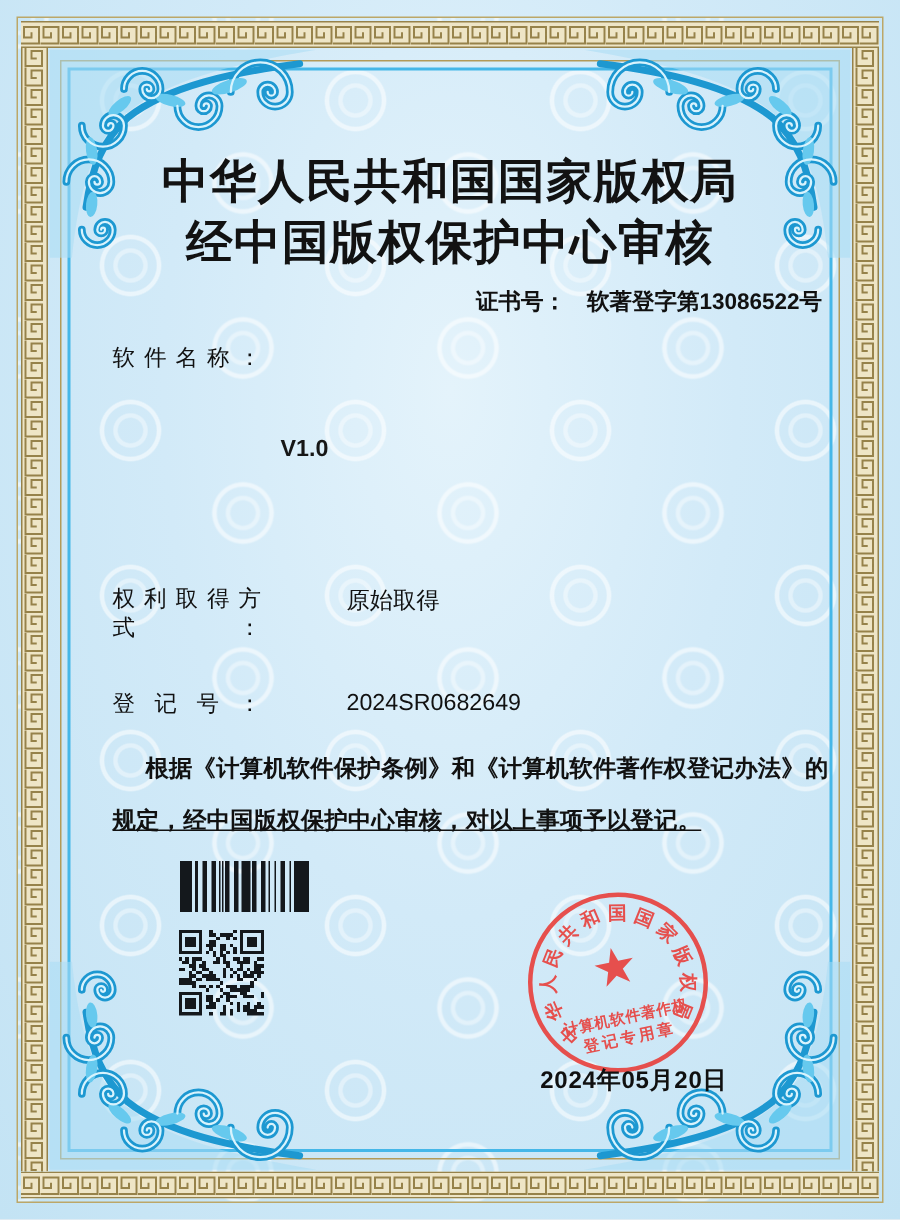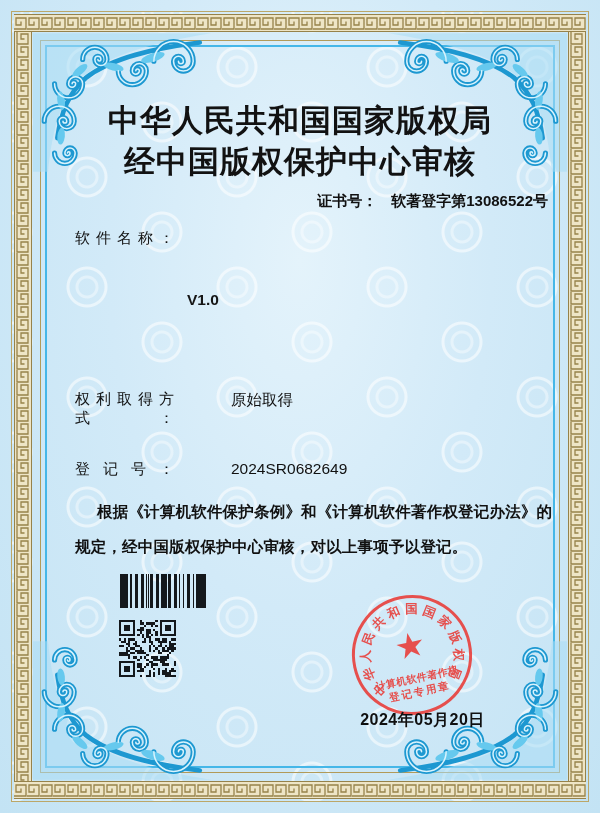--- a/index.html
+++ b/index.html
@@ -42,21 +42,21 @@
   .title.t1{top:100px;}
   .title.t2{top:141px;}
   .certno{position:absolute;right:52px;top:192px;font-size:15px;font-weight:bold;color:#111;}
   .certno .gap{display:inline-block;width:14px;}
   .frow{position:absolute;left:75px;display:flex;font-weight:normal;color:#111;gap:44px;}
   .flabel{width:99px;font-size:15px;text-align:justify;text-align-last:justify;}
   .fvalue{margin-left:13px;font-size:15.5px;white-space:nowrap;}
   .fvalue2{position:absolute;left:187px;top:252px;font-size:15.5px;font-weight:bold;margin-top:39px;}
   .stmt{position:absolute;font-size:15.5px;font-weight:bold;letter-spacing:.2px;color:#111;white-space:nowrap;}
   .stmt.s1{left:97px;top:502px;}
-  .stmt.s2{left:75px;top:537px;}
+  .stmt.s2{left:75px;top:537px;text-decoration:underline;}
   
   .barcode{position:absolute;left:120px;top:574px;width:86px;height:34px;display:flex;align-items:stretch;overflow:hidden;}
   .barcode .b{flex:none;height:100%;}
   .qrcode{position:absolute;left:119px;top:620px;width:57px;height:57px;line-height:0;}
   
   .seal{position:absolute;left:352px;top:595px;width:120px;height:120px;
         border:3px solid #e8433f;border-radius:50%;opacity:.92;
         transform:rotate(-12deg);color:#e8433f;}
   .seal .rchar{position:absolute;left:50%;top:50%;width:14px;margin-left:-7px;margin-top:-8px;
         font-size:12.5px;font-weight:900;text-align:center;}

